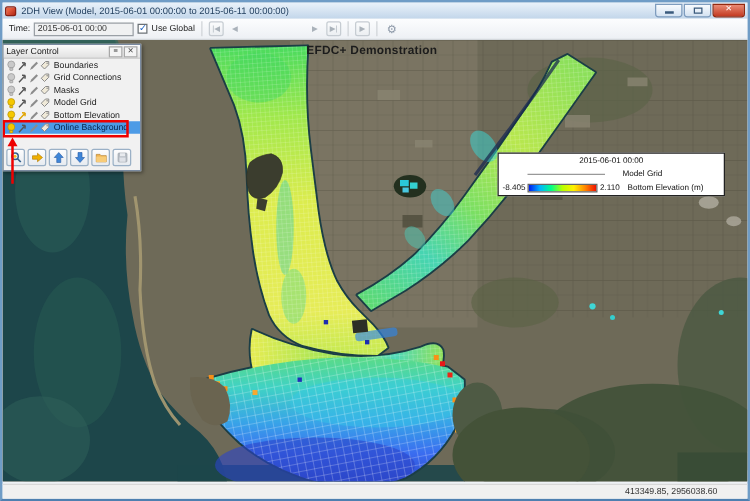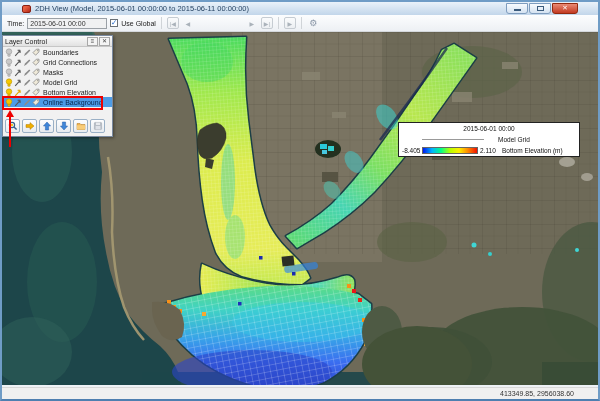--- a/index.html
+++ b/index.html
@@ -1,19 +1,19 @@
 <!DOCTYPE html>
 <html><head>
 <meta charset="utf-8">
 <style>
   html,body{margin:0;padding:0;background:#dfe4e8;font-family:"Liberation Sans",sans-serif;}
   *{box-sizing:border-box;}
   .window{position:relative;width:600px;height:401px;border:2px solid #6f9cc6;border-bottom-color:#4e7fb0;background:#eef2f6;overflow:hidden;}
   
-  .titlebar{height:13px;background:linear-gradient(#eaf2fa,#c2d6ea);display:flex;align-items:center;padding:0 20px;gap:4px;}
+  .titlebar{height:13px;background:linear-gradient(#eaf2fa,#c2d6ea);display:flex;align-items:center;padding:0 2px;gap:4px;}
   .app-icon{width:9px;height:8px;border-radius:2px;background:linear-gradient(135deg,#e86040 30%,#b02818);border:0.5px solid #8a2012;flex:none;}
   .titlebar .title{font-size:7.5px;color:#1e3c5c;flex:1;white-space:nowrap;overflow:hidden;}
   .win-btns{display:flex;gap:1px;flex:none;}
   .wbtn{width:22px;height:11px;border:1px solid #7e9cbe;border-radius:0 0 3px 3px;background:linear-gradient(#f8fbfe,#d4e2f1);display:flex;align-items:center;justify-content:center;}
   .wbtn .dash{width:7px;height:2px;background:#3a5a7c;margin-top:3px;}
   .wbtn .maxg{width:7px;height:5px;border:1.5px solid #3a5a7c;}
   .wbtn.close{width:26px;background:linear-gradient(#ea8a74,#c23a22);border-color:#93290f;color:#fff;font-size:6.5px;line-height:1;}
   
   .toolbar{height:17px;display:flex;align-items:center;gap:3px;padding:0 5px;background:linear-gradient(#fcfdfe,#edf0f4);border-bottom:1px solid #d4d8dc;}
   .tb-label{font-size:7px;color:#222;}
@@ -297,20 +297,21 @@
         <rect x="257" y="224" width="3.5" height="3.5" fill="#1c2cb0"></rect>
         <rect x="290" y="240" width="3.5" height="3.5" fill="#1c2cb0"></rect>
         <rect x="236" y="270" width="3.5" height="3.5" fill="#2030b8"></rect>
       </g>
 
       <path d="M150,270 Q168,268 178,278 Q185,292 180,305 Q170,312 160,304 Q150,290 150,278 Z" fill="#6a6450"></path>
       <ellipse cx="380" cy="300" rx="20" ry="26" fill="#4e5a44"></ellipse>
       <ellipse cx="415" cy="332" rx="55" ry="38" fill="#445238"></ellipse>
     </svg>
 
+    <div class="map-title">EFDC+ Demonstration</div>
 
     <div class="layer-panel">
       <div class="lp-title">
         <span class="t">Layer Control</span>
         <span class="lp-btn">
             <span>≡</span>
           </span>
         <span class="lp-btn">
             <span>✕</span>
           </span>

